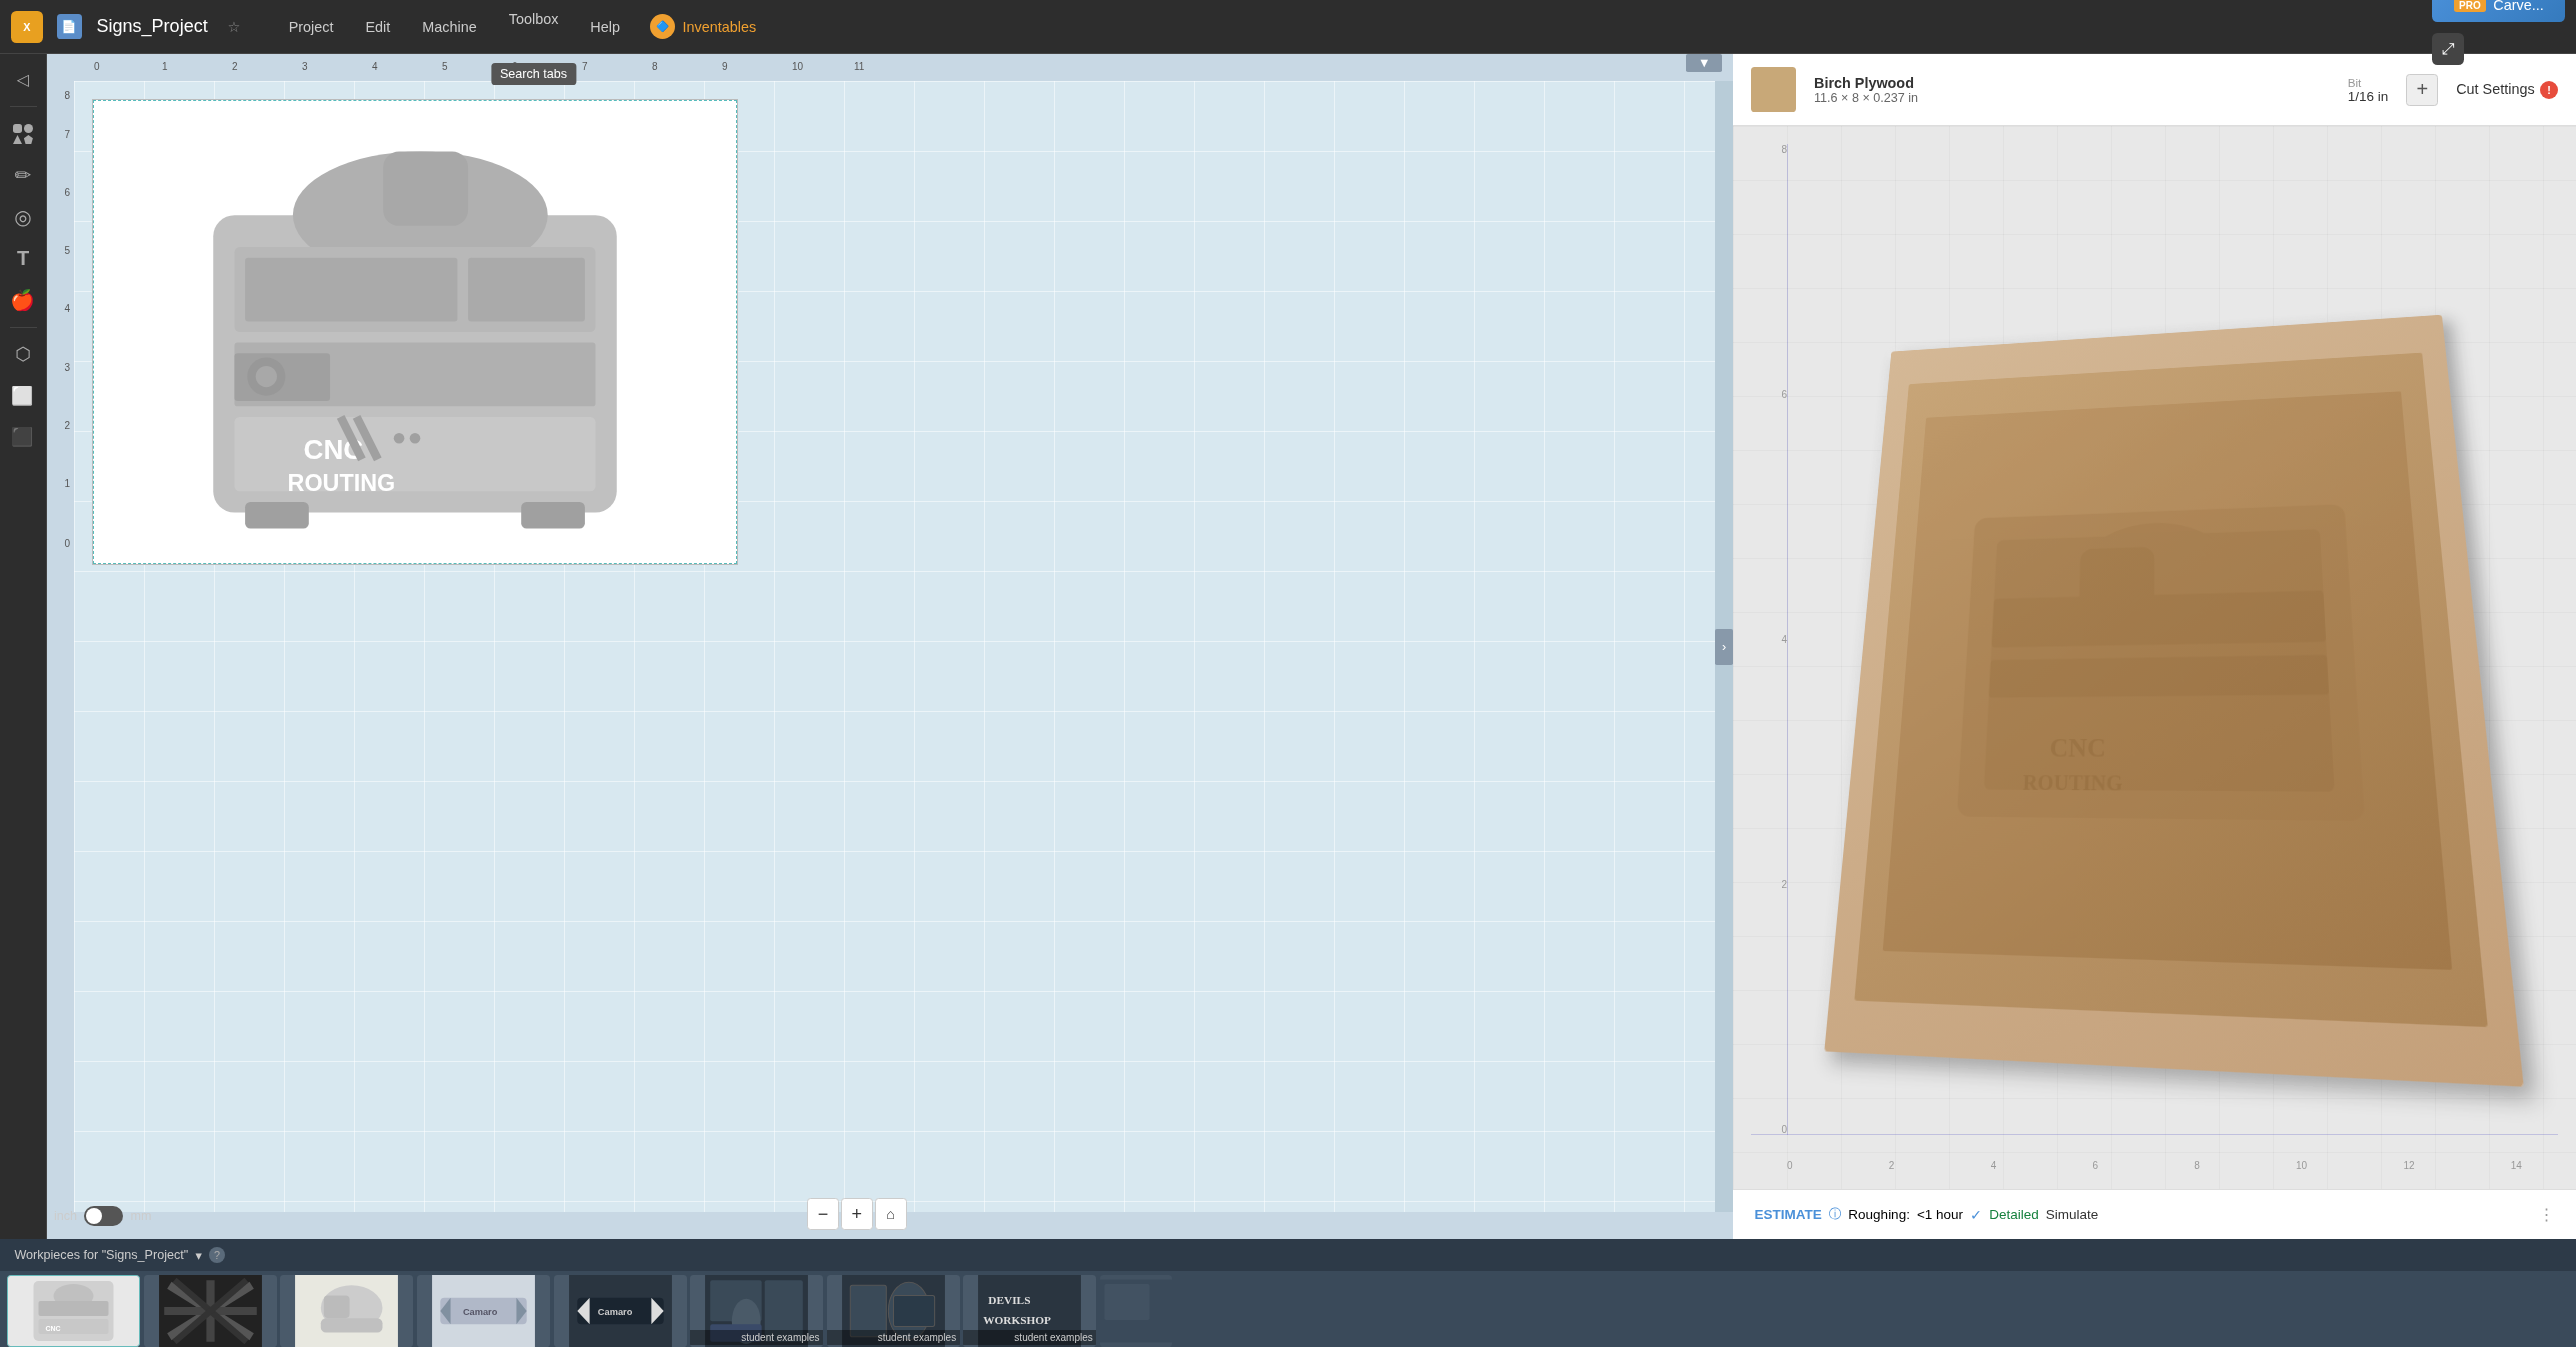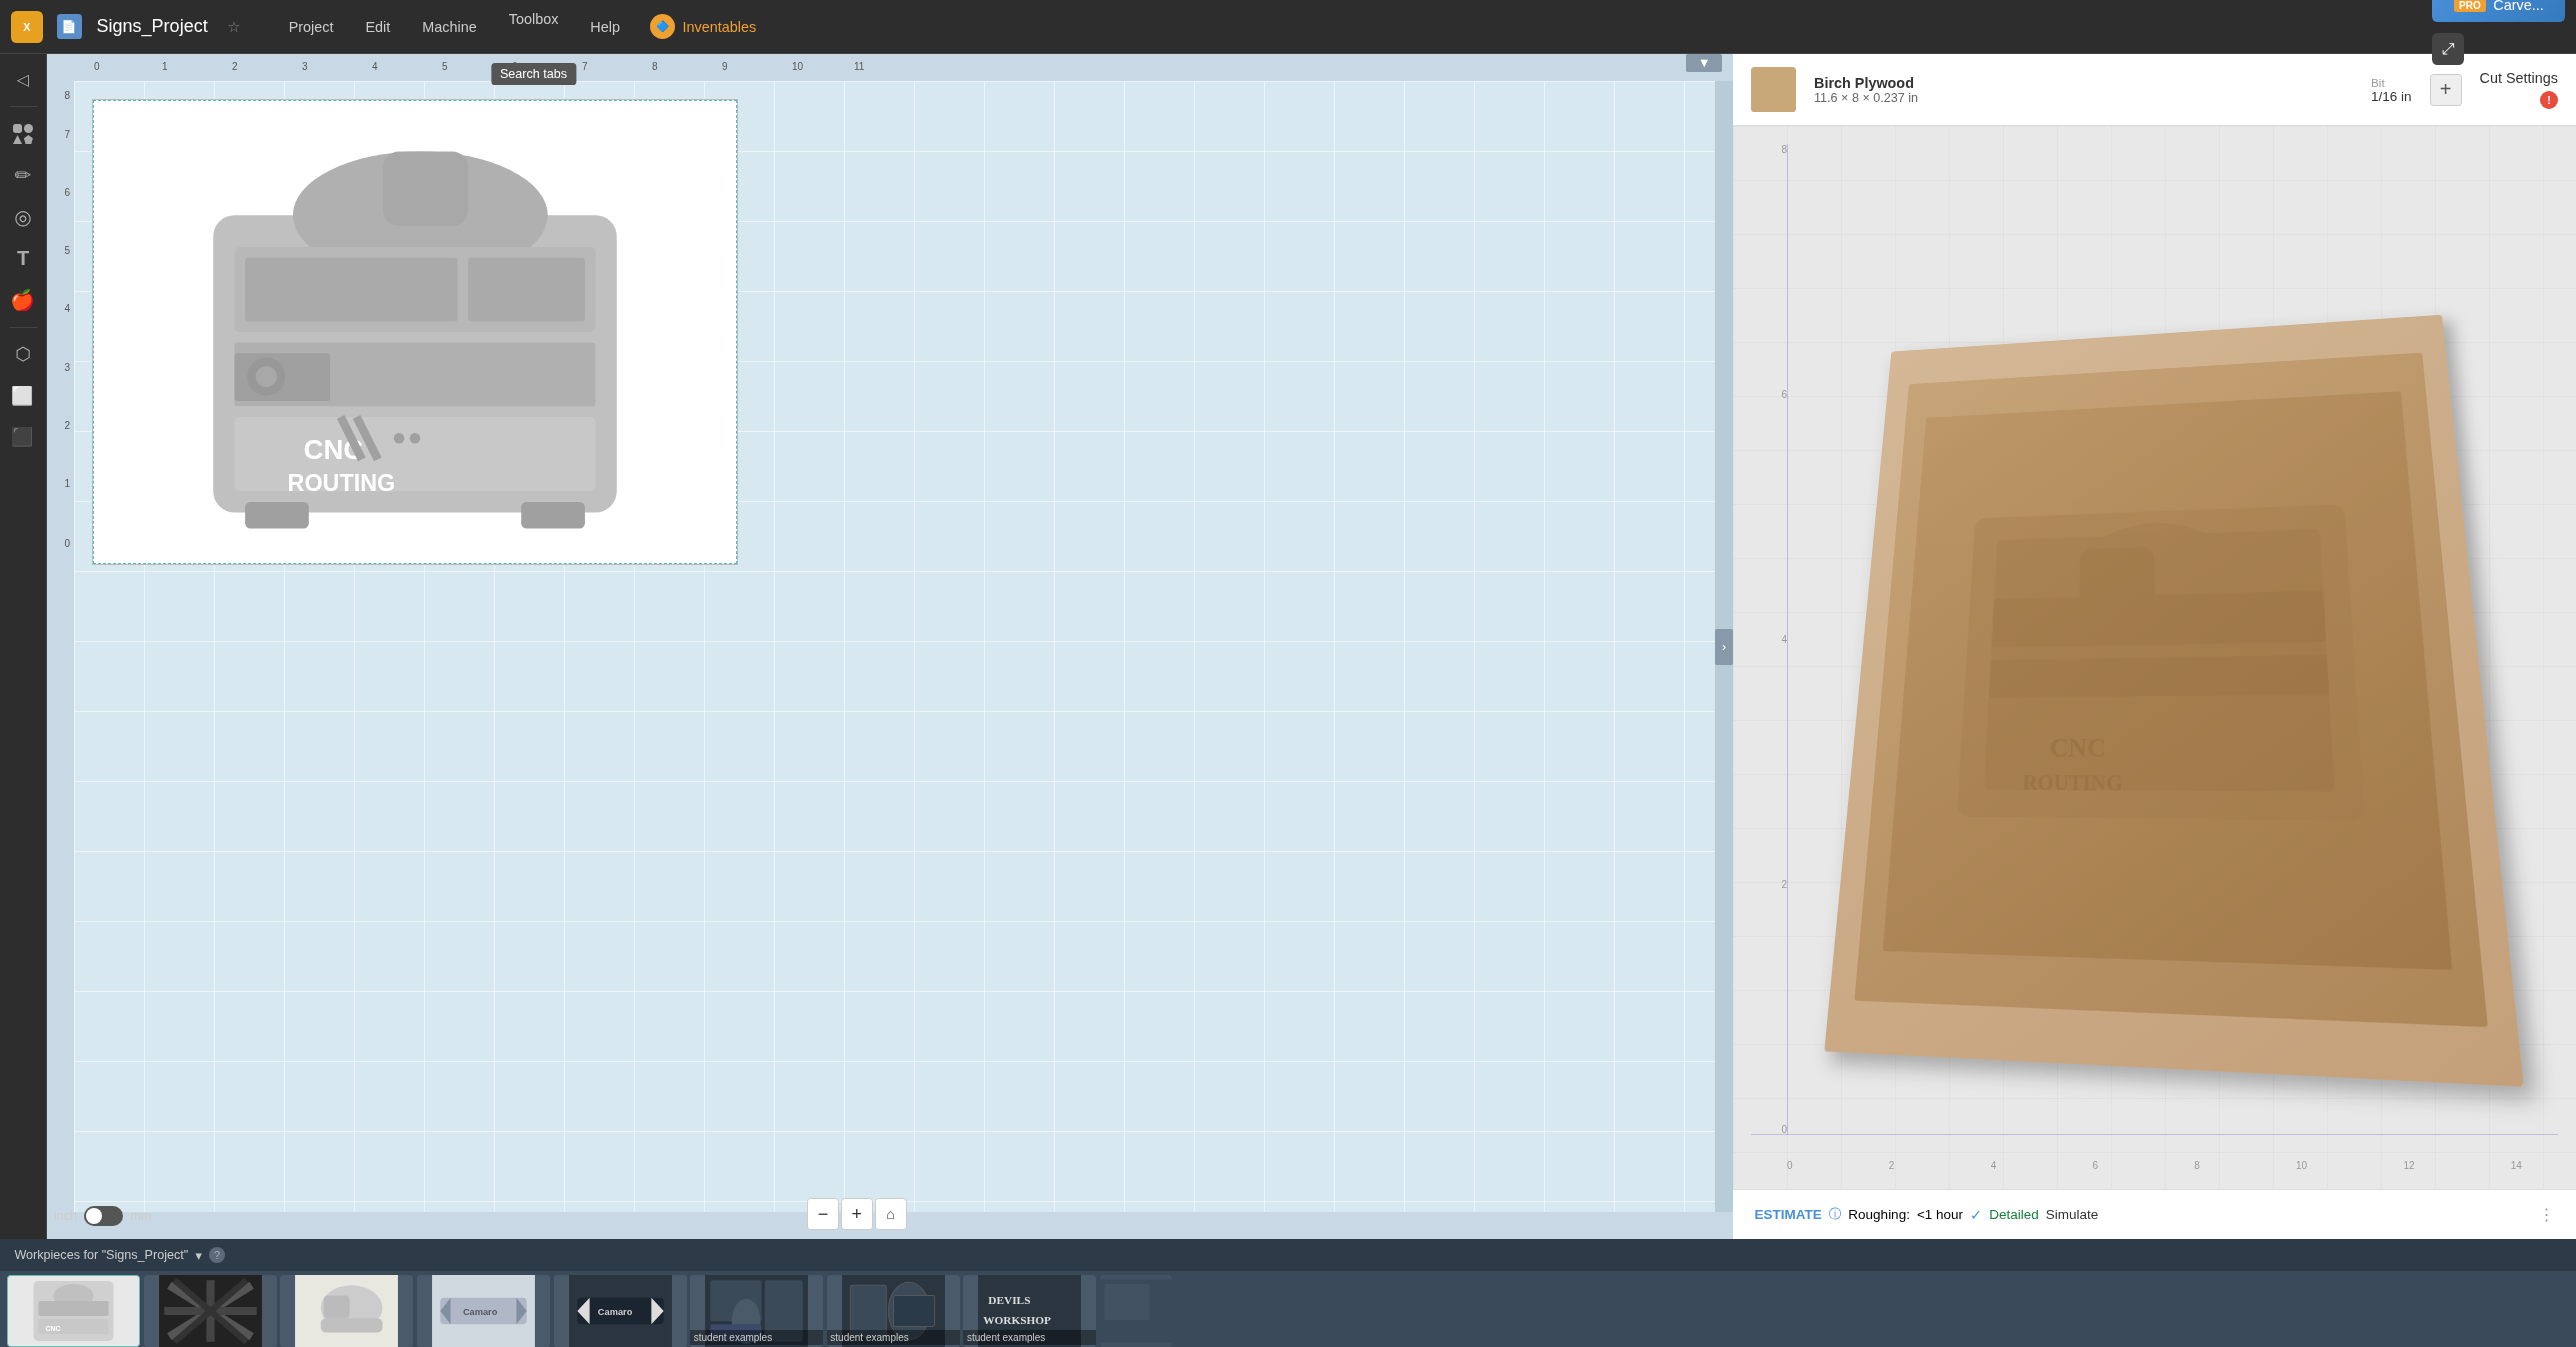--- a/index.html
+++ b/index.html
@@ -123,22 +123,22 @@
     .material-dims { font-size: 12.6px; color: #666; }
     .bit-info { display: flex; flex-direction: column; align-items: flex-start; margin-left: 8px; }
     .bit-label { font-size: 11.7px; color: #999; }
     .bit-value { font-size: 13.5px; color: #333; font-weight: 500; }
     .add-btn {
       width: 32px; height: 32px; background: #eee; border: 0.9px solid #ccc;
       border-radius: 3.6px; display: flex; align-items: center; justify-content: center;
       font-size: 20px; cursor: pointer; color: #555;
     }
     .cut-settings-btn {
-      display: flex; align-items: flex-end; gap: 5.4px;
-      color: #333; font-size: 14.4px; cursor: pointer; margin-left: auto; flex-direction: column;
+      display: flex; align-items: flex-start; gap: 5.4px;
+      color: #333; font-size: 14.4px; cursor: pointer; margin-left: auto;
     }
     .cut-settings-icon {
       width: 18px; height: 18px; background: #e74c3c; border-radius: 50%;
       display: flex; align-items: center; justify-content: center;
       color: white; font-size: 10.8px; font-weight: bold;
     }
 
     
     .preview-3d {
       flex: 1; background: #e8e8e8; position: relative; overflow: hidden;
@@ -191,21 +191,21 @@
     .workpieces-items {
       flex: 1; display: flex; gap: 3.6px; padding: 3.6px 7.2px; overflow-x: auto;
     }
     .workpiece-thumb {
       width: 133px; height: 72px; background: #4a5a6a; border-radius: 3.6px;
       flex-shrink: 0; overflow: hidden; position: relative; cursor: pointer;
       display: flex; align-items: center; justify-content: center;
     }
     .workpiece-thumb.active { background: #e8e8e8; border: 1.8px solid #6bb; }
     .workpiece-thumb-label {
-      position: absolute; bottom: 1.8px; left: 0; right: 0; text-align: left;
+      position: absolute; bottom: 1.8px; left: 0; right: 0; text-align: right;
       color: #ccc; font-size: 10px; background: rgba(0,0,0,0.4); padding: 1.8px 3.6px;
     }
 
     
     .arrow-btn {
       position: absolute; width: 18px; height: 36px; background: #8899aa;
       display: flex; align-items: center; justify-content: center;
       color: white; font-size: 12.6px; cursor: pointer; border-radius: 1.8px;
     }
   </style>

